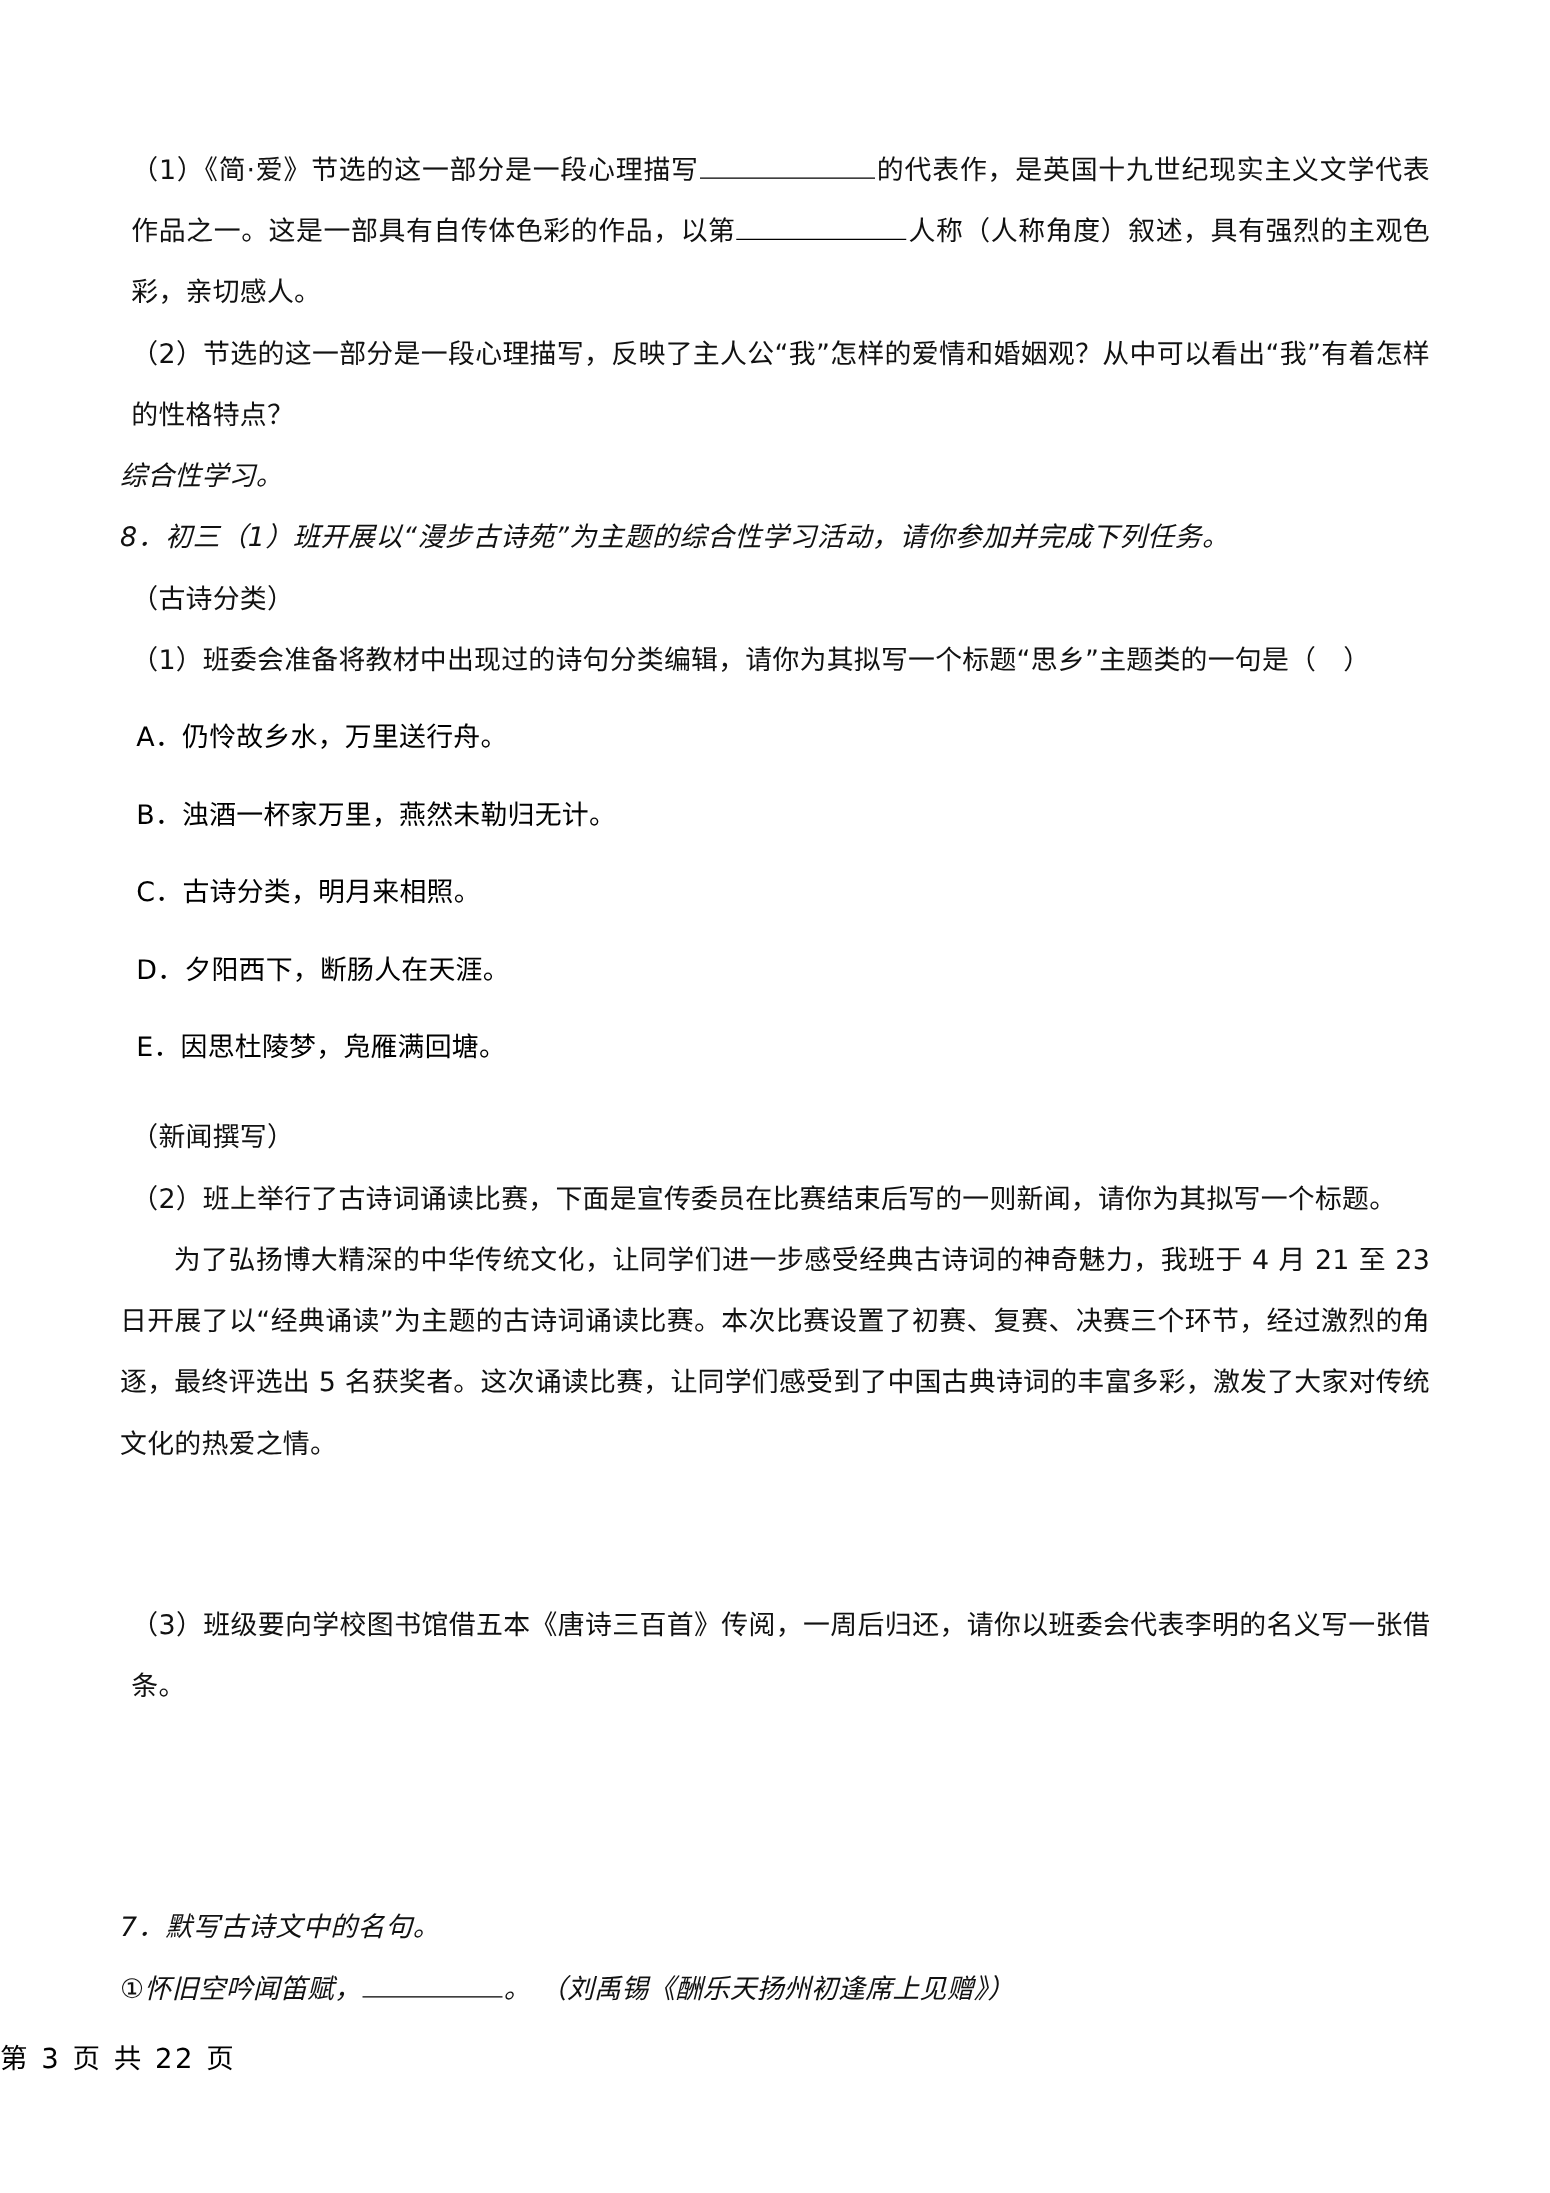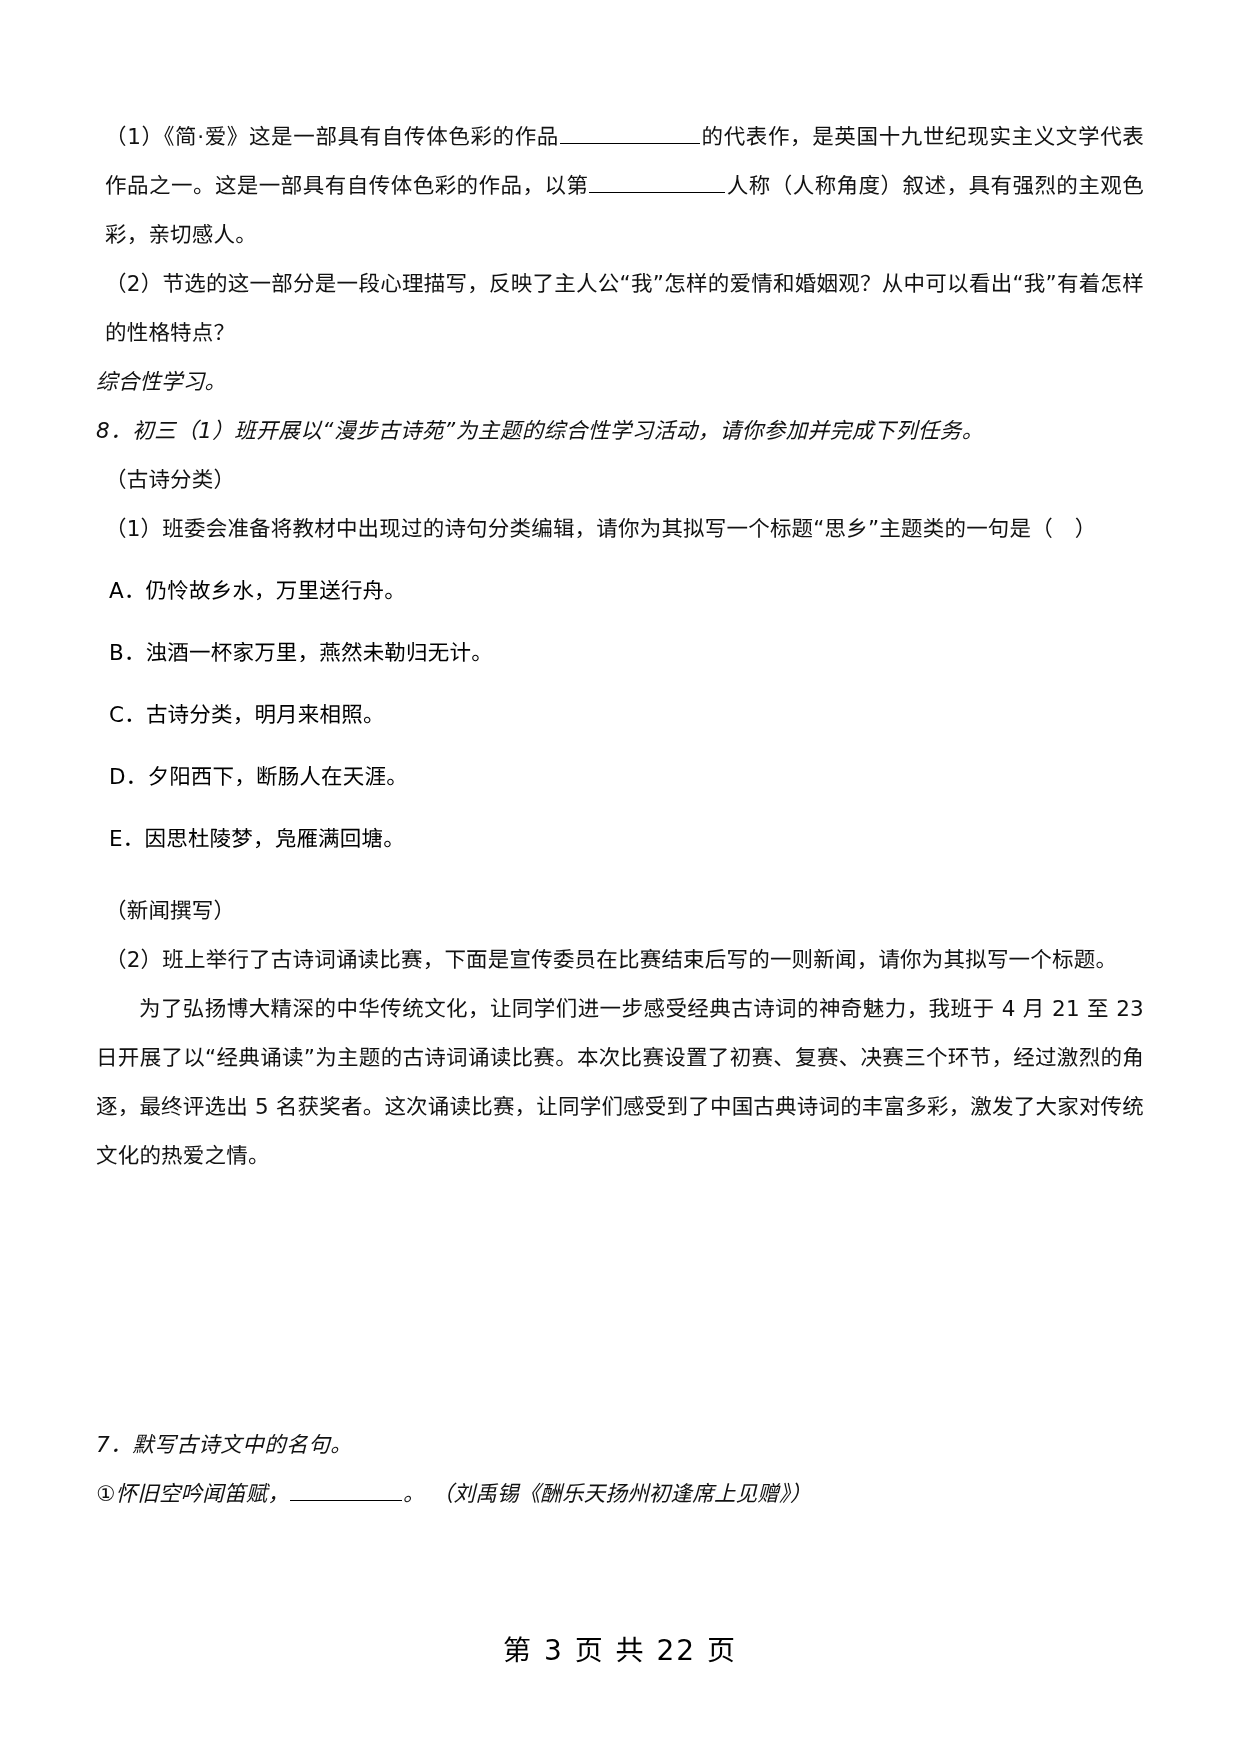--- a/index.html
+++ b/index.html
@@ -86,42 +86,41 @@
 
   .answer-space {
     width: 100%;
   }
 
   .footer {
     position: absolute;
     left: 0;
     top: 1628px;
     width: 1240px;
-    text-align: center;
-    font-size: 28px;
+    font-size: 22px;
     letter-spacing: 2px;
     color: #000000;
   }
 
   
   .page::after {
     content: "";
     position: absolute;
     inset: 0;
     pointer-events: none;
   }
 </style>
 </head>
 <body>
 
 <div class="page">
 
   <div class="content">
 
-    <p class="para indent"><span>（1）</span><span>《简·爱》这是一部具有自传体色彩的作品</span><span class="blank blank-w1"></span><span>的代表作，是英国十九世纪现实主义文学代表作品之一。这是一部具有自传体色彩的作品，以第</span><span class="blank blank-w2"></span><span>人称（人称角度）叙述，具有强烈的主观色彩，亲切感人。</span></p>
+    <p class="para indent"><span>（1）</span><span>《简·爱》节选的这一部分是一段心理描写</span><span class="blank blank-w1"></span><span>的代表作，是英国十九世纪现实主义文学代表作品之一。这是一部具有自传体色彩的作品，以第</span><span class="blank blank-w2"></span><span>人称（人称角度）叙述，具有强烈的主观色彩，亲切感人。</span></p>
 
     <p class="para indent"><span>（2）</span><span>节选的这一部分是一段心理描写，反映了主人公“我”怎样的爱情和婚姻观？从中可以看出“我”有着怎样的性格特点？</span></p>
 
     <p class="para flush">综合性学习。</p>
 
     <p class="para flush q-num">8．初三（1）班开展以“漫步古诗苑”为主题的综合性学习活动，请你参加并完成下列任务。</p>
 
     <p class="para indent">（古诗分类）</p>
 
     <p class="para indent"><span>（1）</span><span>班委会准备将教材中出现过的诗句分类编辑，请你为其拟写一个标题“思乡”主题类的一句是（　）</span></p>
@@ -135,20 +134,21 @@
     <div class="gap-sm"></div>
 
     <p class="para indent">（新闻撰写）</p>
 
     <p class="para indent"><span>（2）</span><span>班上举行了古诗词诵读比赛，下面是宣传委员在比赛结束后写的一则新闻，请你为其拟写一个标题。</span></p>
 
     <p class="para indent2">为了弘扬博大精深的中华传统文化，让同学们进一步感受经典古诗词的神奇魅力，我班于 4 月 21 至 23 日开展了以“经典诵读”为主题的古诗词诵读比赛。本次比赛设置了初赛、复赛、决赛三个环节，经过激烈的角逐，最终评选出 5 名获奖者。这次诵读比赛，让同学们感受到了中国古典诗词的丰富多彩，激发了大家对传统文化的热爱之情。</p>
 
     <div class="gap-xl answer-space"></div>
 
+    <p class="para indent"><span>（3）</span><span>班级要向学校图书馆借五本《唐诗三百首》传阅，一周后归还，请你以班委会代表李明的名义写一张借条。</span></p>
 
     <div class="gap-xxl answer-space"></div>
     <div class="gap-md"></div>
 
     <p class="para flush q-num">7．默写古诗文中的名句。</p>
 
 
     <p class="para flush"><span>①</span><span>怀旧空吟闻笛赋，</span><span class="blank blank-w3"></span><span>。 （刘禹锡《酬乐天扬州初逢席上见赠》）</span></p>
 
   </div>

